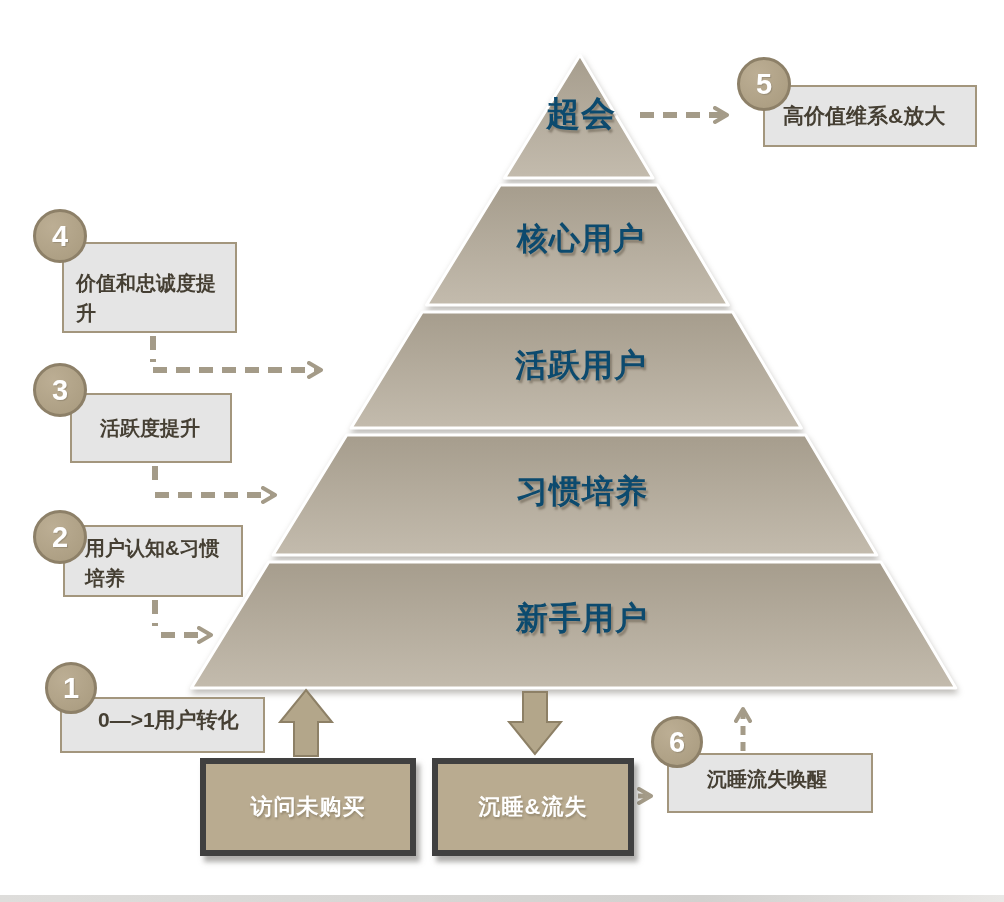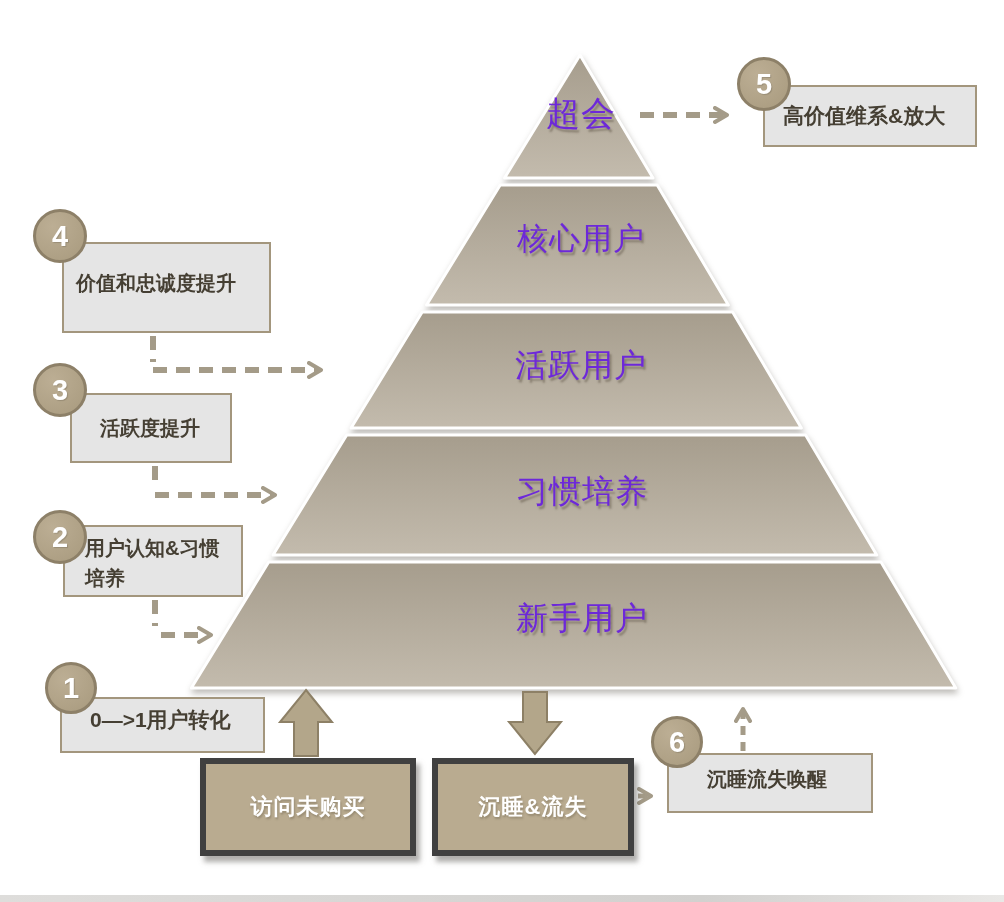--- a/index.html
+++ b/index.html
@@ -4,21 +4,21 @@
 <style>
   html,body{margin:0;padding:0;background:#fff;}
   .stage{
     position:relative;width:1004px;height:902px;background:#ffffff;overflow:hidden;
     font-family:"Liberation Sans",sans-serif;
   }
   .stage svg{position:absolute;left:0;top:0;}
   
   .lvl-label{
     position:absolute;transform:translate(-50%,-50%);
-    font-weight:400;color:#6d28d9;white-space:nowrap;
+    font-weight:700;color:#0c4a6e;white-space:nowrap;
     text-shadow:2px 3px 2px rgba(70,60,45,.4);
     letter-spacing:1px;
   }
   
   .num-circle{
     position:absolute;border-radius:50%;
     background:radial-gradient(circle at 35% 30%, #bcae94, #a89a7e);
     border:3px solid #8d8068;
     display:flex;align-items:center;justify-content:center;
     color:#ffffff;font-weight:700;font-size:29px;
@@ -96,24 +96,24 @@
   <div class="lvl-label" style="left:582px;top:492px;font-size:32px;">习惯培养</div>
   <div class="lvl-label" style="left:582px;top:619px;font-size:32px;">新手用户</div>
 
   <div class="num-circle" style="left:45px;top:662px;width:52px;height:52px;">1</div>
   <div class="num-circle" style="left:33px;top:510px;width:54px;height:54px;">2</div>
   <div class="num-circle" style="left:33px;top:363px;width:54px;height:54px;">3</div>
   <div class="num-circle" style="left:33px;top:209px;width:54px;height:54px;">4</div>
   <div class="num-circle" style="left:737px;top:57px;width:54px;height:54px;">5</div>
   <div class="num-circle" style="left:651px;top:716px;width:52px;height:52px;">6</div>
 
-  <div class="note-box" style="left:60px;top:697px;width:205px;height:56px;padding:5px 8px 0 28px;font-size:21px;">0—&gt;1用户转化</div>
+  <div class="note-box" style="left:60px;top:697px;width:205px;height:56px;padding:5px 8px 0 36px;font-size:21px;">0—&gt;1用户转化</div>
   <div class="note-box" style="left:63px;top:525px;width:180px;height:72px;padding:6px 10px 0 20px;">用户认知&amp;习惯培养</div>
   <div class="note-box" style="left:70px;top:393px;width:162px;height:70px;display:flex;align-items:center;padding-left:28px;">活跃度提升</div>
-  <div class="note-box" style="left:62px;top:242px;width:209px;height:91px;padding:24px 12px 8px 12px;">价值和忠诚度提升</div>
+  <div class="note-box" style="left:62px;top:242px;width:175px;height:91px;padding:24px 12px 8px 12px;">价值和忠诚度提升</div>
   <div class="note-box" style="left:763px;top:85px;width:214px;height:62px;display:flex;align-items:center;padding-left:18px;font-size:21px;">高价值维系&amp;放大</div>
   <div class="note-box" style="left:667px;top:753px;width:206px;height:60px;padding:9px 8px 0 38px;">沉睡流失唤醒</div>
 
   <div class="solid-box" style="left:200px;top:758px;width:216px;height:98px;">访问未购买</div>
   <div class="solid-box" style="left:432px;top:758px;width:202px;height:98px;">沉睡&amp;流失</div>
 
   <div class="bottom-edge"></div>
 </div>
 
 </body></html>

